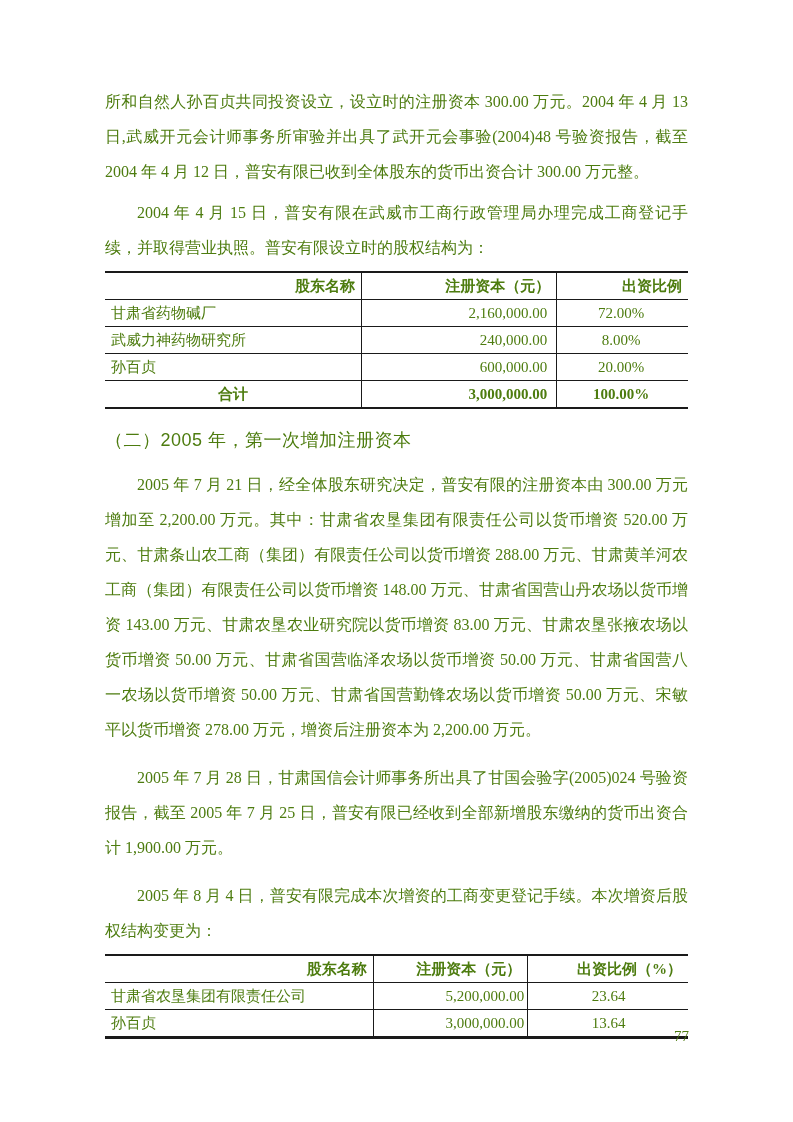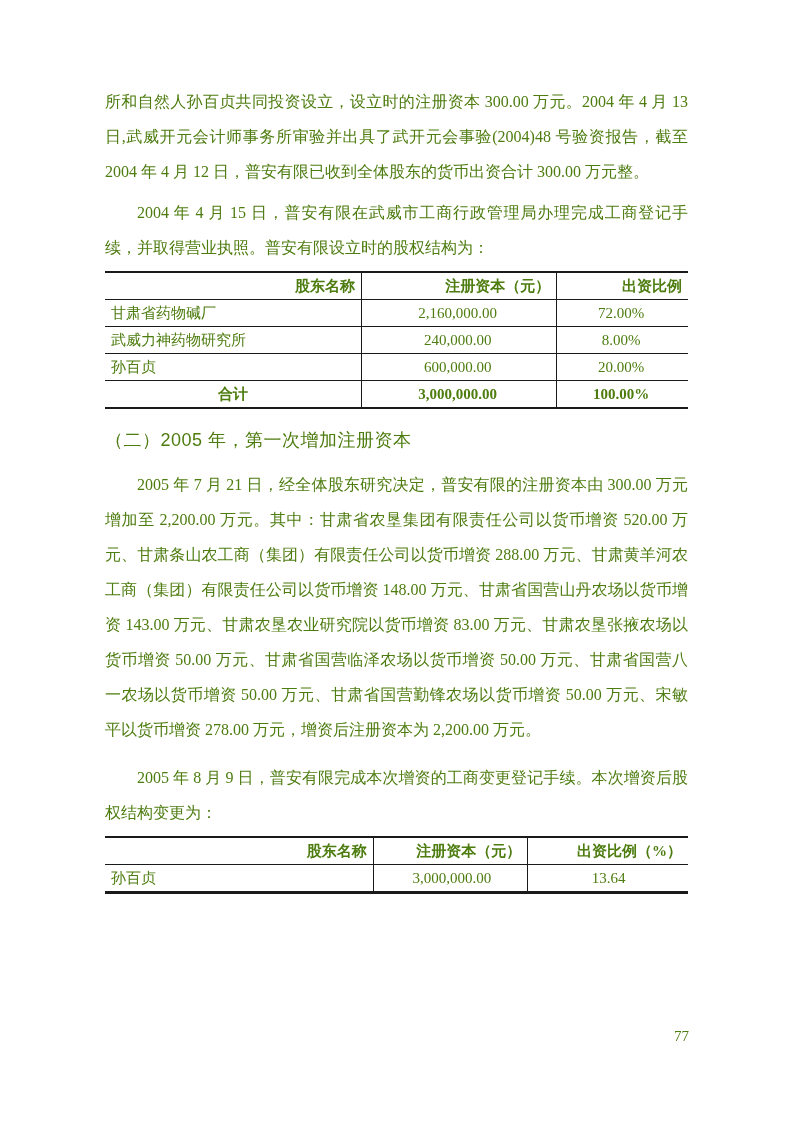--- a/index.html
+++ b/index.html
@@ -47,21 +47,21 @@
     padding:2px 6px;
     height:22px;
     vertical-align:middle;
   }
   table.share-table th{
     font-weight:bold;
     text-align:right;
     border-bottom:1.5px solid #1a1a1a;
   }
   table.share-table td.name{text-align:left;}
-  table.share-table td.num{text-align:center;padding-right:9px;}
+  table.share-table td.num{text-align:right;padding-right:9px;}
   table.share-table td.pct{text-align:center;padding-right:9px;}
   table.share-table .col-divider{border-left:1px solid #1a1a1a;}
   table.share-table tr.total-row td{
     font-weight:bold;
     border-bottom:2.5px solid #1a1a1a;
   }
   table.share-table tr.total-row td.name{text-align:center;}
   table.t1 col.c1{width:44%;}
   table.t1 col.c2{width:33.5%;}
   table.t1 col.c3{width:22.5%;}
@@ -122,38 +122,44 @@
         <td class="num col-divider">3,000,000.00</td>
         <td class="pct col-divider">100.00%</td>
       </tr>
     </tbody>
   </table>
 
   <h2 class="section-heading">（二）2005 年，第一次增加注册资本</h2>
 
   <p class="para indent p3">2005 年 7 月 21 日，经全体股东研究决定，普安有限的注册资本由 300.00 万元增加至 2,200.00 万元。其中：甘肃省农垦集团有限责任公司以货币增资 520.00 万元、甘肃条山农工商（集团）有限责任公司以货币增资 288.00 万元、甘肃黄羊河农工商（集团）有限责任公司以货币增资 148.00 万元、甘肃省国营山丹农场以货币增资 143.00 万元、甘肃农垦农业研究院以货币增资 83.00 万元、甘肃农垦张掖农场以货币增资 50.00 万元、甘肃省国营临泽农场以货币增资 50.00 万元、甘肃省国营八一农场以货币增资 50.00 万元、甘肃省国营勤锋农场以货币增资 50.00 万元、宋敏平以货币增资 278.00 万元，增资后注册资本为 2,200.00 万元。</p>
 
+  <p class="para indent p4">2005 年 7 月 28 日，甘肃国信会计师事务所出具了甘国会验字(2005)024 号验资报告，截至 2005 年 7 月 25 日，普安有限已经收到全部新增股东缴纳的货币出资合计 1,900.00 万元。</p>
 
-  <p class="para indent p5">2005 年 8 月 9 日，普安有限完成本次增资的工商变更登记手续。本次增资后股权结构变更为：</p>
+  <p class="para indent p5">2005 年 8 月 4 日，普安有限完成本次增资的工商变更登记手续。本次增资后股权结构变更为：</p>
 
   <table class="share-table t2">
     <colgroup>
         <col class="c1">
         <col class="c2">
         <col class="c3">
       </colgroup>
     <thead>
       <tr>
         <th>股东名称</th>
         <th class="col-divider">注册资本（元）</th>
         <th class="col-divider">出资比例（%）</th>
       </tr>
     </thead>
     <tbody>
       <tr>
+        <td class="name">甘肃省农垦集团有限责任公司</td>
+        <td class="num col-divider">5,200,000.00</td>
+        <td class="pct col-divider">23.64</td>
+      </tr>
+      <tr>
         <td class="name">孙百贞</td>
         <td class="num col-divider">3,000,000.00</td>
         <td class="pct col-divider">13.64</td>
       </tr>
     </tbody>
   </table>
 
   <div class="page-number">77</div>
 
 </div>

